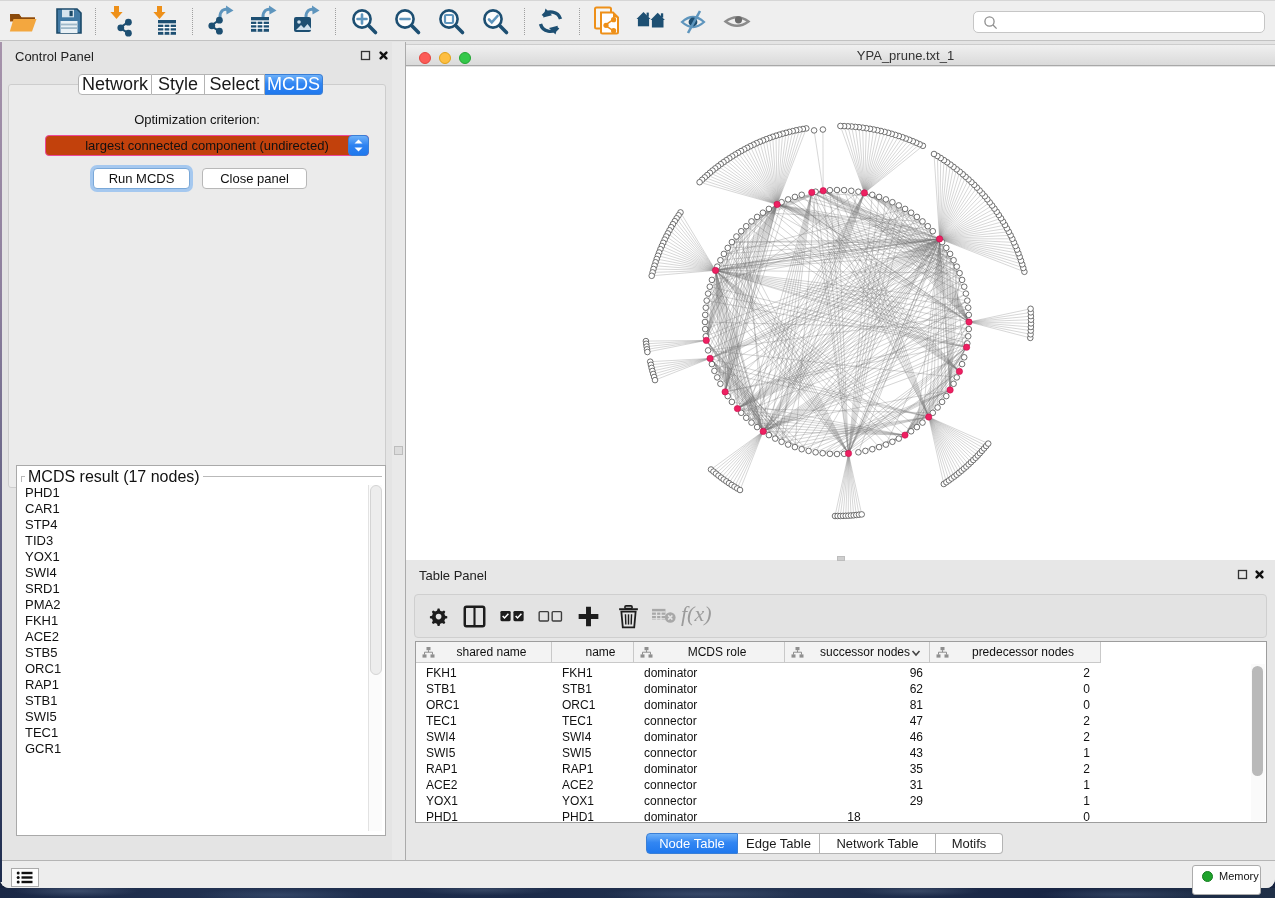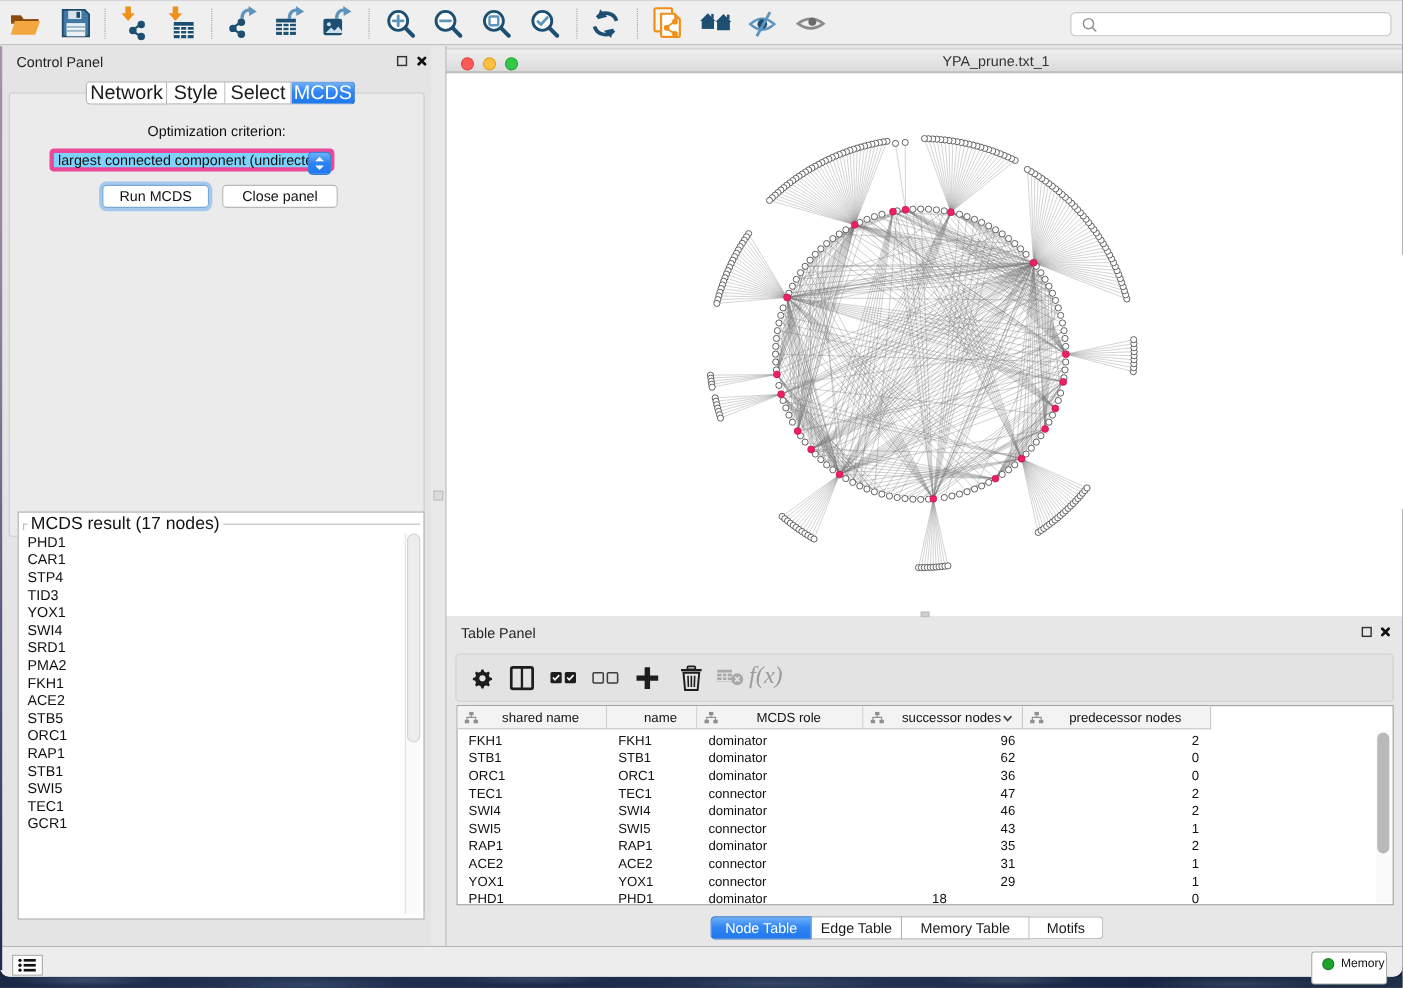--- a/index.html
+++ b/index.html
@@ -31,22 +31,22 @@
 .wicon { position:absolute; top:8px; width:11px; height:11px; }
 #cp-tabs { position:absolute; left:76px; top:32px; height:21px; z-index:5; display:flex; }
 .tab { height:21px; font-size:18px; color:#1a1a1a; background:#fff;
   border:1px solid #b4b4b4; border-left:none; display:flex; align-items:center; justify-content:center; }
 .tab:first-child { border-left:1px solid #b4b4b4; border-radius:4px 0 0 4px; }
 .tab.sel { background:linear-gradient(#6eb1f9,#3286f2 45%,#1f78ee); color:#fff; border-color:#3a7fd6;
   border-radius:0 4px 4px 0; }
 #cp-inner { position:absolute; left:6px; top:42px; width:378px; height:404px;
   background:#ebebeb; border:1px solid #cdcdcd; border-radius:3px; }
 #opt-label { position:absolute; left:0; top:70px; width:378px; text-align:center; font-size:13px; color:#111; }
-#dd { position:absolute; left:43px; top:93px; width:259px; height:21px; background:#7dd3fc;
-  border:4px solid #ec4899; border-radius:4px; font-size:13px; color:#111;
+#dd { position:absolute; left:43px; top:93px; width:324px; height:21px; background:#c2410c;
+  border:1px solid #ec4899; border-radius:4px; font-size:13px; color:#111;
   display:flex; align-items:center; justify-content:center; }
 #dd-btn { position:absolute; right:-1px; top:-1px; width:21px; height:21px; border-radius:4px;
   background:linear-gradient(#6eb1f9,#2d82f1 50%,#1f78ee); border:1px solid #3a7fd6; }
 #btn-run { position:absolute; left:91px; top:126px; width:97px; height:21px; }
 #btn-close { position:absolute; left:200px; top:126px; width:105px; height:21px; }
 .btn { background:#fff; border:1px solid #b8b8b8; border-radius:4px; font-size:13px; color:#111;
   display:flex; align-items:center; justify-content:center; }
 .focusring { box-shadow:0 0 0 3px #a5c8ef; border-color:#7aa8d8; }
 #mcds-box { position:absolute; left:14px; top:423px; width:370px; height:371px;
   background:#fff; border:1px solid #a9a9a9; }
@@ -697,21 +697,21 @@
       <div class="rowtxt" style="left:369px;width:138px;top:24px;text-align:right">96</div>
       <div class="rowtxt" style="left:514px;width:160px;top:24px;text-align:right">2</div>
       <div class="rowtxt" style="left:10px;top:40px">STB1</div>
       <div class="rowtxt" style="left:146px;top:40px">STB1</div>
       <div class="rowtxt" style="left:228px;top:40px">dominator</div>
       <div class="rowtxt" style="left:369px;width:138px;top:40px;text-align:right">62</div>
       <div class="rowtxt" style="left:514px;width:160px;top:40px;text-align:right">0</div>
       <div class="rowtxt" style="left:10px;top:56px">ORC1</div>
       <div class="rowtxt" style="left:146px;top:56px">ORC1</div>
       <div class="rowtxt" style="left:228px;top:56px">dominator</div>
-      <div class="rowtxt" style="left:369px;width:138px;top:56px;text-align:right">36</div>
+      <div class="rowtxt" style="left:369px;width:138px;top:56px;text-align:right">81</div>
       <div class="rowtxt" style="left:514px;width:160px;top:56px;text-align:right">0</div>
       <div class="rowtxt" style="left:10px;top:72px">TEC1</div>
       <div class="rowtxt" style="left:146px;top:72px">TEC1</div>
       <div class="rowtxt" style="left:228px;top:72px">connector</div>
       <div class="rowtxt" style="left:369px;width:138px;top:72px;text-align:right">47</div>
       <div class="rowtxt" style="left:514px;width:160px;top:72px;text-align:right">2</div>
       <div class="rowtxt" style="left:10px;top:88px">SWI4</div>
       <div class="rowtxt" style="left:146px;top:88px">SWI4</div>
       <div class="rowtxt" style="left:228px;top:88px">dominator</div>
       <div class="rowtxt" style="left:369px;width:138px;top:88px;text-align:right">46</div>
@@ -741,21 +741,21 @@
       <div class="rowtxt" style="left:228px;top:168px">dominator</div>
       <div class="rowtxt" style="left:369px;width:138px;top:168px;text-align:center">18</div>
       <div class="rowtxt" style="left:514px;width:160px;top:168px;text-align:right">0</div>
     <div id="tbl-sb">
         <div id="tbl-thumb"></div>
       </div>
   </div>
   <div id="tp-tabs">
     <div class="ttab sel" style="width:92px">Node Table</div>
     <div class="ttab" style="width:82px">Edge Table</div>
-    <div class="ttab" style="width:116px">Memory Table</div>
+    <div class="ttab" style="width:116px">Network Table</div>
     <div class="ttab" style="width:67px">Motifs</div>
   </div>
 </div>
 
 <div id="status">
   <div id="lstbtn">
       <svg width="18" height="15" style="position:absolute;left:4px;top:1px" viewBox="0 0 18 15">
     <circle cx="2.2" cy="3" r="1.5" fill="#111"></circle>
         <circle cx="2.2" cy="7.5" r="1.5" fill="#111"></circle>
         <circle cx="2.2" cy="12" r="1.5" fill="#111"></circle>

